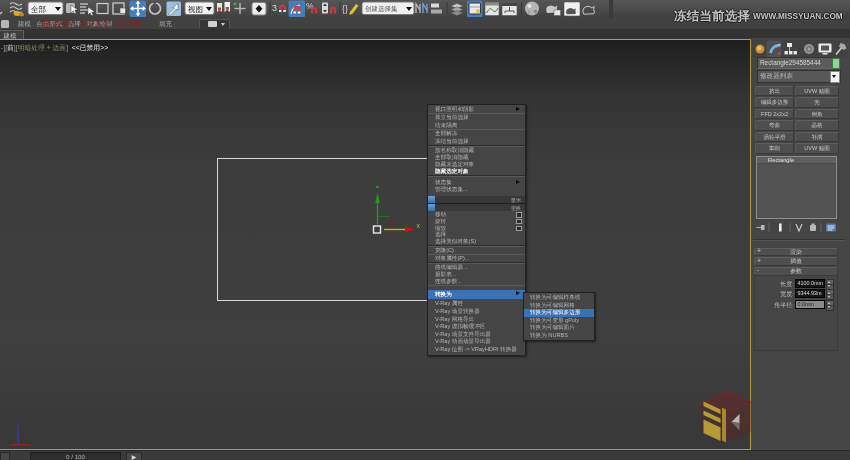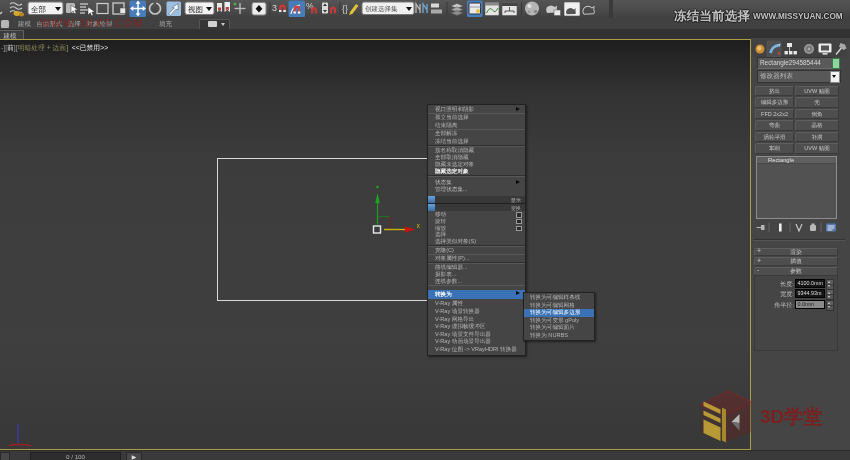--- a/index.html
+++ b/index.html
@@ -403,21 +403,20 @@
       <span class="abs" style="right:56px;">宽度:</span>
       <span class="abs vfield" style="left:44px;">9344.93m</span>
       <span class="spin"></span>
     </div>
   <div class="abs rowp" style="left:0;top:262.5px;width:99px;height:7px;color:#bdbdbd;font-size:6px;">
       <span class="abs" style="right:56px;">角半径:</span>
       <span class="abs vfield" style="left:44px;background:#8a8a8a;color:#222;">0.0mm</span>
       <span class="spin"></span>
     </div>
 
-  <div class="abs" style="left:9px;top:366px;width:90px;color:rgba(133,26,26,0.85);font-size:19px;font-weight:bold;">3D学堂</div>
 </div>
 <div id="bottombar" class="abs">
   <div class="abs" style="left:0;top:1px;width:8px;height:8px;background:#474747;border:1px solid #2a2a2a;"></div>
   <div class="abs" style="left:30px;top:1px;width:89px;height:7.5px;background:#2d2d2d;border:1px solid #202020;border-bottom-color:#4a4a4a;color:#b5b5b5;font-size:6.2px;line-height:7.5px;text-align:center;">0 / 100</div>
   <div class="abs" style="left:126px;top:0.5px;width:14px;height:8.5px;background:#474747;border:1px solid #2a2a2a;color:#ddd;font-size:6px;line-height:8.5px;text-align:center;">▶</div>
 </div>
 
 <div class="abs" style="left:674px;top:8px;font-weight:bold;font-size:12.5px;color:#c2c2c2;letter-spacing:0.2px;text-shadow:-1px 0 #222,1px 0 #222,0 -1px #222,0 1px #222;">冻结当前选择</div>
 <div class="abs" style="left:753px;top:11.5px;font-weight:bold;font-size:8.2px;color:#c2c2c2;text-shadow:-1px 0 #222,1px 0 #222,0 -1px #222,0 1px #222;">WWW.MISSYUAN.COM</div>
 

